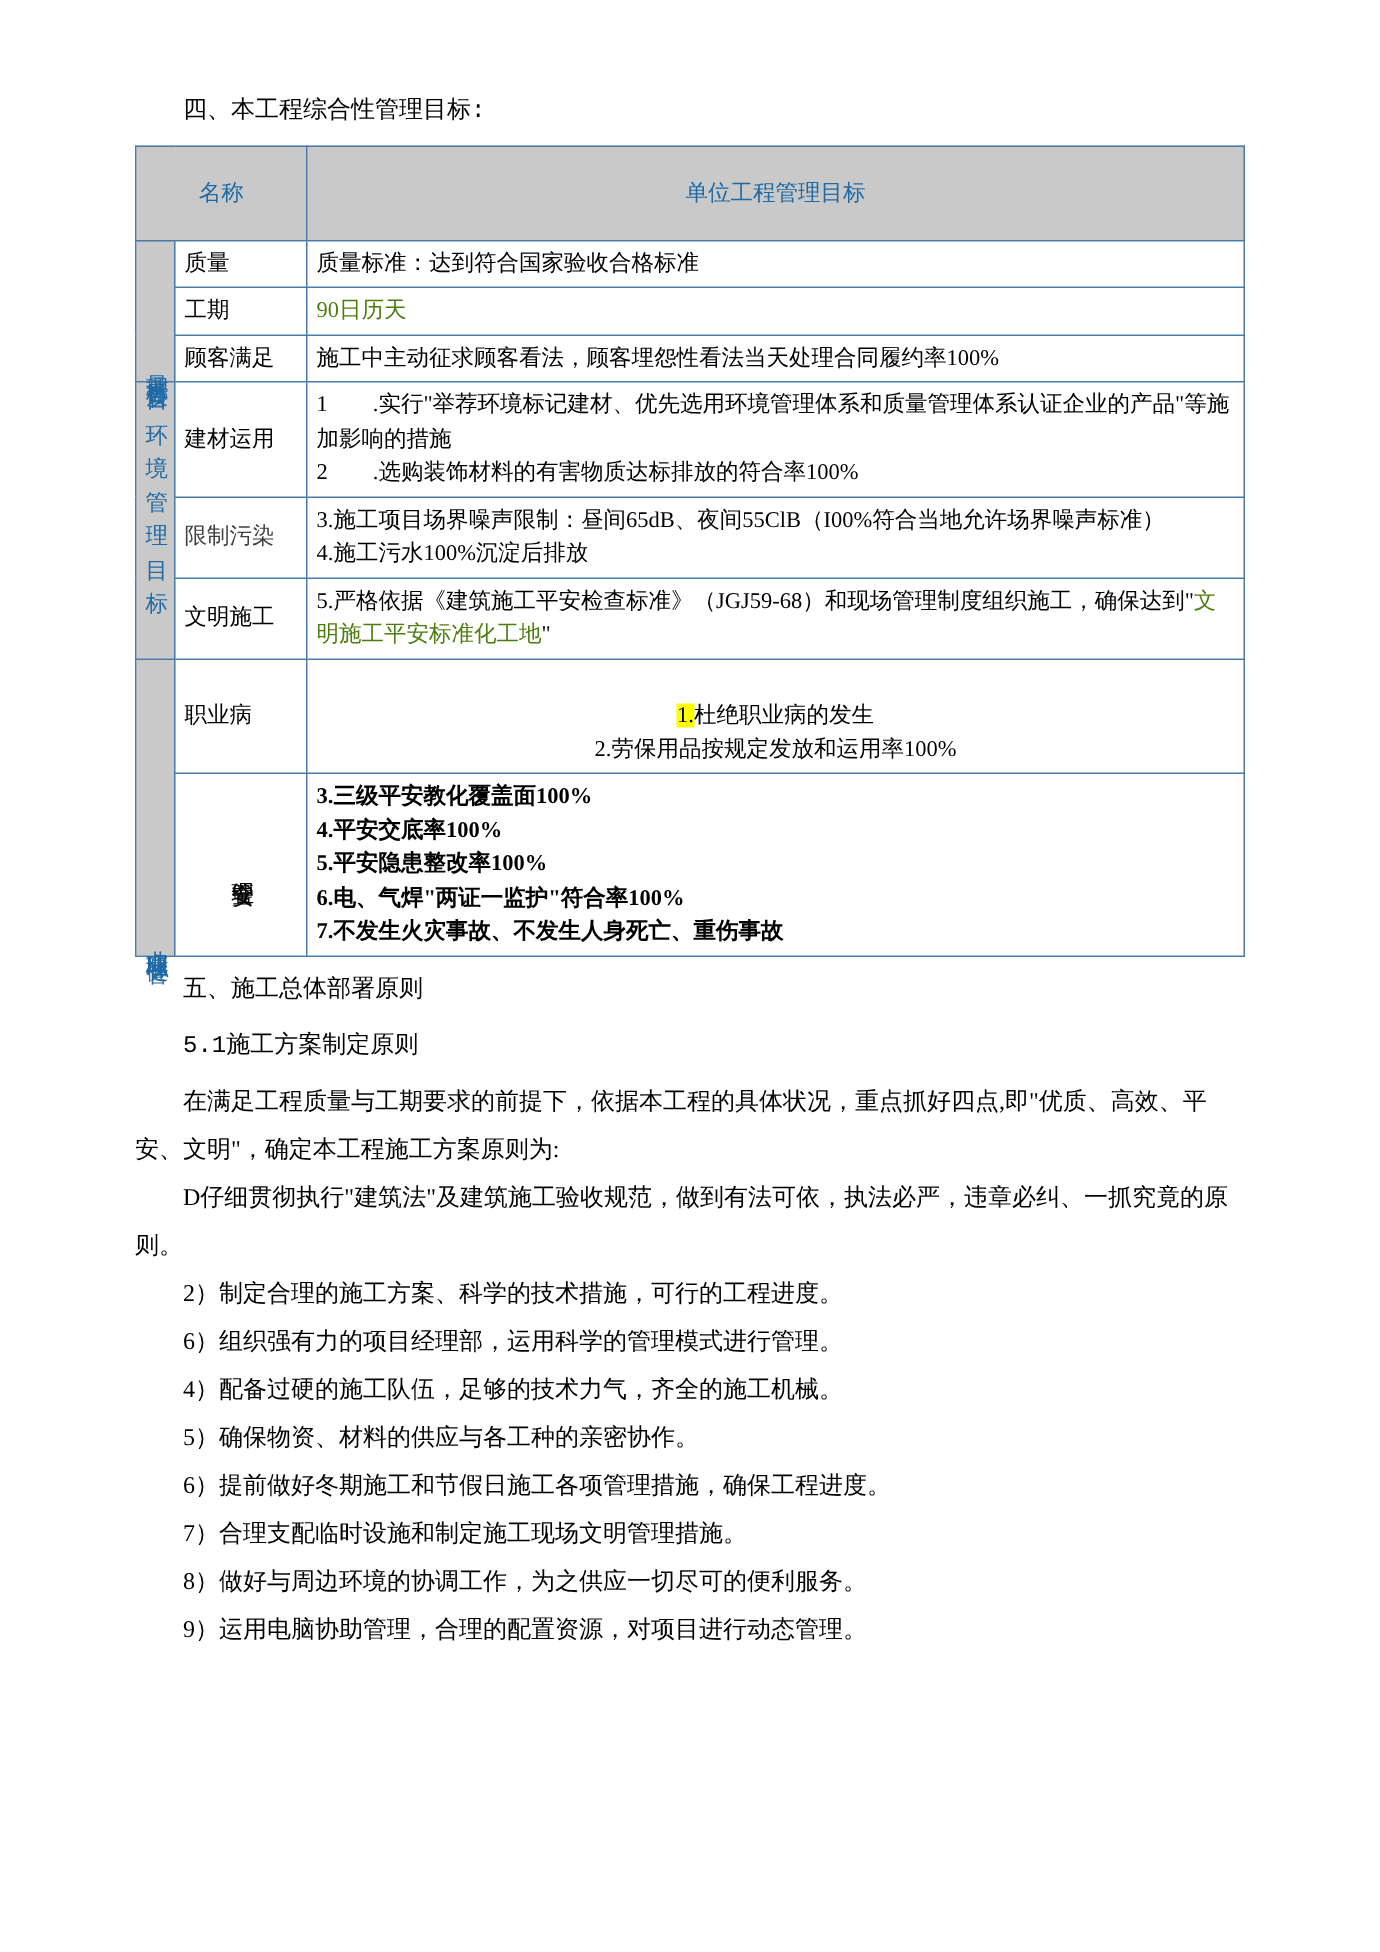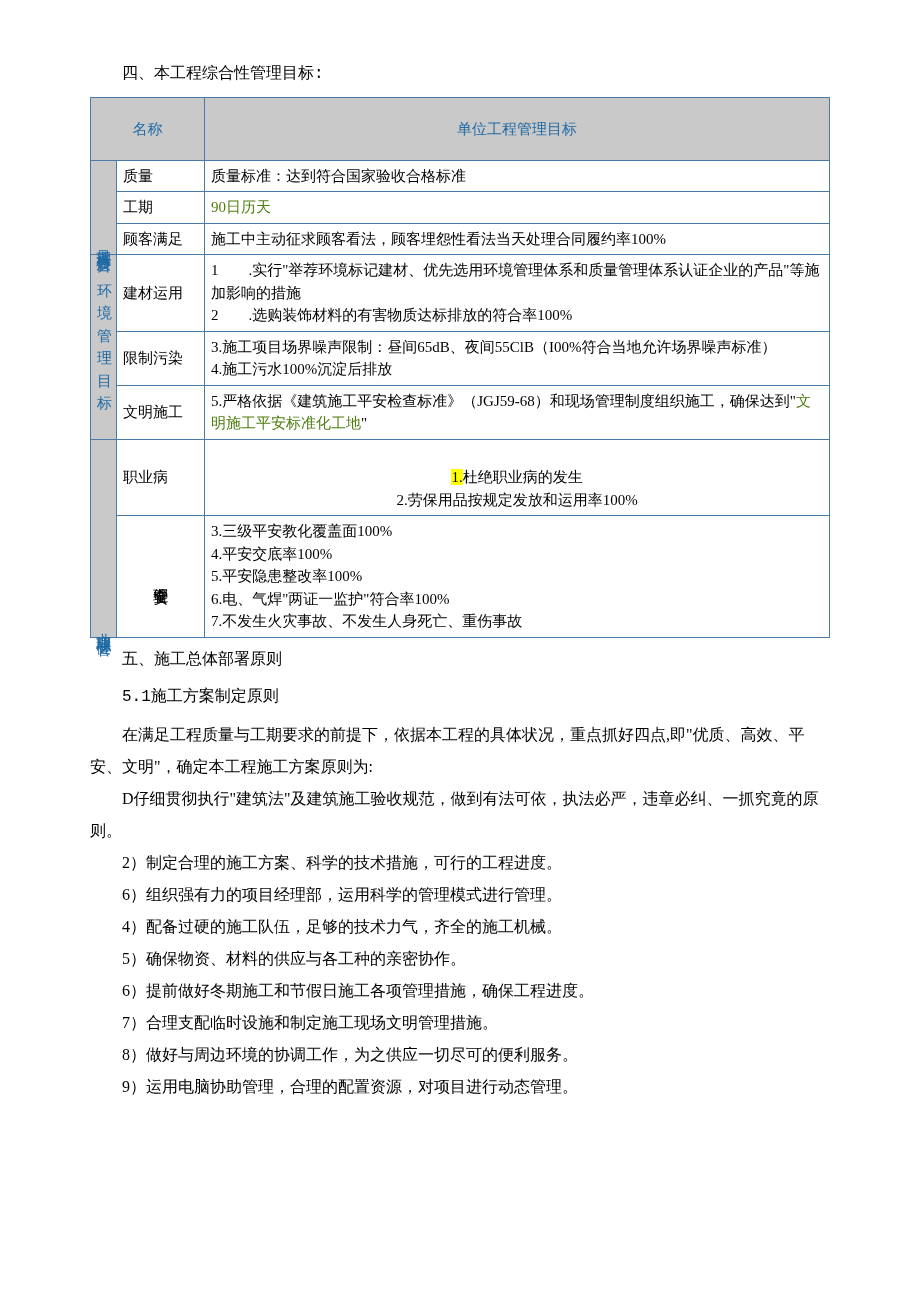--- a/index.html
+++ b/index.html
@@ -93,42 +93,42 @@
     <td>施工中主动征求顾客看法，顾客埋怨性看法当天处理合同履约率100%</td>
   </tr>
 
   <tr>
     <td class="vlabel" rowspan="3" style="writing-mode:horizontal-tb;text-orientation:mixed;">环境管理目标</td>
     <td class="sub">建材运用</td>
     <td style="white-space:pre-line;">1　　.实行"举荐环境标记建材、优先选用环境管理体系和质量管理体系认证企业的产品"等施加影响的措施
 2　　.选购装饰材料的有害物质达标排放的符合率100%</td>
   </tr>
   <tr>
-    <td class="sub" style="color:#000000;">限制污染</td>
+    <td class="sub" style="color:#404040;">限制污染</td>
     <td style="white-space:pre-line;">3.施工项目场界噪声限制：昼间65dB、夜间55ClB（I00%符合当地允许场界噪声标准）
 4.施工污水100%沉淀后排放</td>
   </tr>
   <tr>
     <td class="sub">文明施工</td>
     <td>
       <span>5.严格依据《建筑施工平安检查标准》（JGJ59-68）和现场管理制度组织施工，确保达到"</span><span class="blue-text">文明施工平安标准化工地</span><span>"</span>
     </td>
   </tr>
 
   <tr>
     <td class="vlabel" rowspan="2">业康理职健管</td>
     <td class="sub">职业病</td>
     <td style="white-space:pre-line;text-align:center;">
       <span class="highlight">1.</span><span>杜绝职业病的发生
 2.劳保用品按规定发放和运用率100%</span>
     </td>
   </tr>
   <tr>
     <td class="sub" style="writing-mode:vertical-rl;text-orientation:upright;text-align:center;">安全管理</td>
-    <td style="white-space:pre-line;">3.三级平安教化覆盖面100%
+    <td style="white-space:pre-line;font-weight:bold;">3.三级平安教化覆盖面100%
 4.平安交底率100%
 5.平安隐患整改率100%
 6.电、气焊"两证一监护"符合率100%
 7.不发生火灾事故、不发生人身死亡、重伤事故</td>
   </tr>
 </tbody>
   </table>
 
 <p class="heading">五、施工总体部署原则</p>
 <p class="heading">5.1施工方案制定原则</p>

